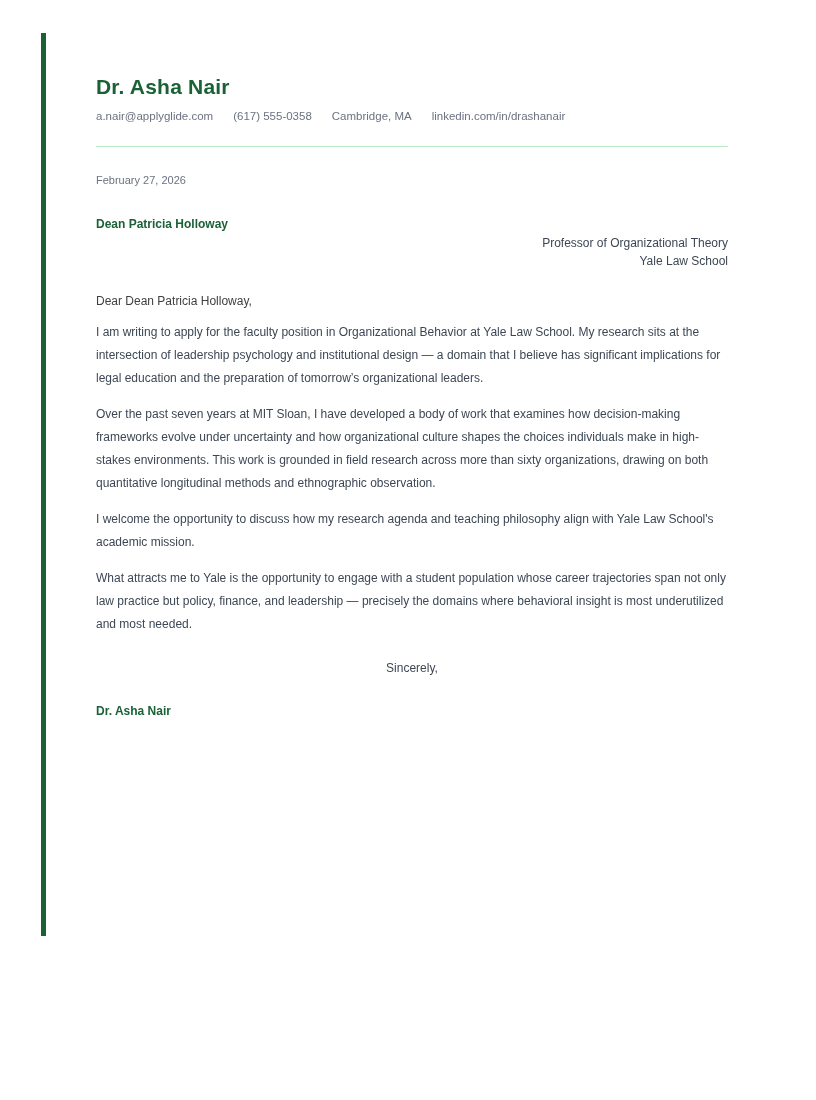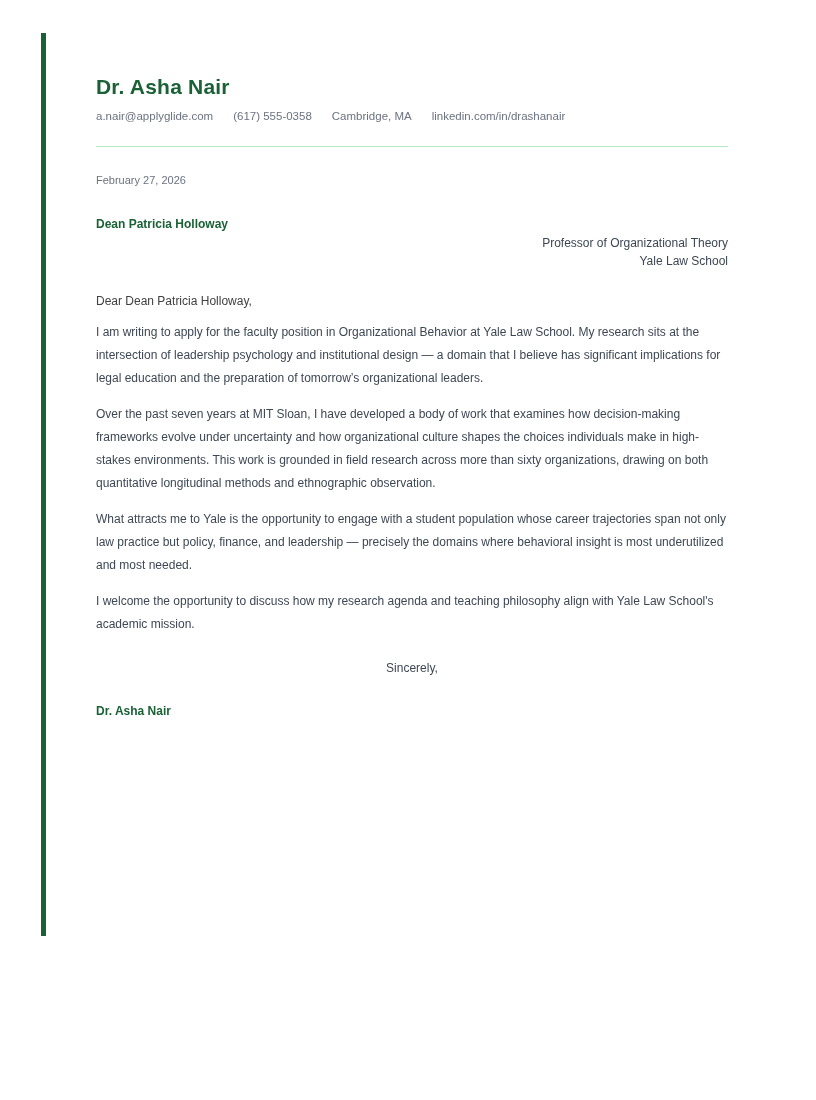--- a/index.html
+++ b/index.html
@@ -122,22 +122,22 @@
       <div class="recipient-title">Professor of Organizational Theory</div>
       <div class="recipient-org">Yale Law School</div>
     </div>
 
     <div class="salutation">Dear Dean Patricia Holloway,</div>
 
     <p class="body-paragraph">I am writing to apply for the faculty position in Organizational Behavior at Yale Law School. My research sits at the intersection of leadership psychology and institutional design — a domain that I believe has significant implications for legal education and the preparation of tomorrow’s organizational leaders.</p>
 
     <p class="body-paragraph">Over the past seven years at MIT Sloan, I have developed a body of work that examines how decision-making frameworks evolve under uncertainty and how organizational culture shapes the choices individuals make in high-stakes environments. This work is grounded in field research across more than sixty organizations, drawing on both quantitative longitudinal methods and ethnographic observation.</p>
 
+    <p class="body-paragraph">I welcome the opportunity to discuss how my research agenda and teaching philosophy align with Yale Law School's academic mission.</p>
+
     <p class="body-paragraph">What attracts me to Yale is the opportunity to engage with a student population whose career trajectories span not only law practice but policy, finance, and leadership — precisely the domains where behavioral insight is most underutilized and most needed.</p>
-
-    <p class="body-paragraph">I welcome the opportunity to discuss how my research agenda and teaching philosophy align with Yale Law School's academic mission.</p>
 
     <div class="closing">Sincerely,</div>
 
     <div class="signature-name">Dr. Asha Nair</div>
 
   </div>
 </div>
 
 </body></html>

